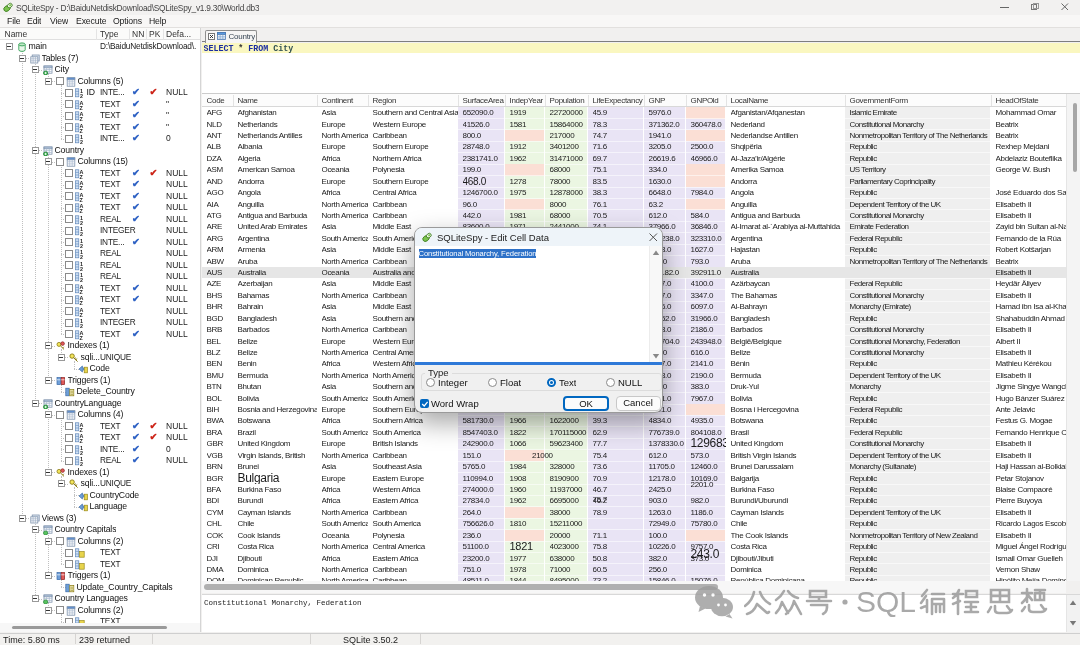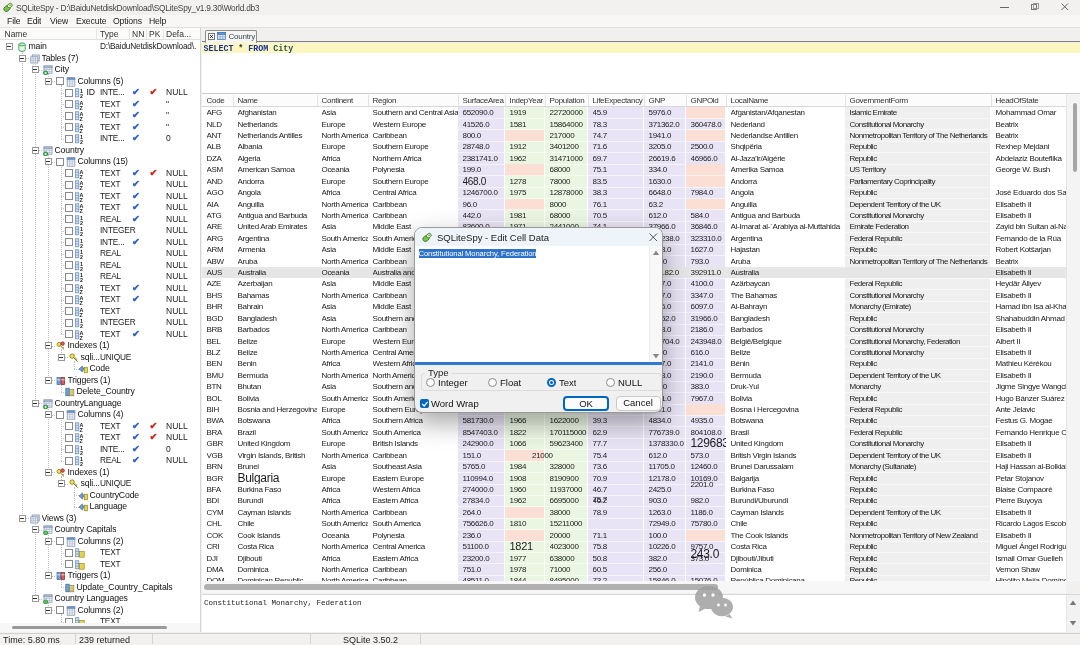--- a/index.html
+++ b/index.html
@@ -1343,20 +1343,49 @@
         <ellipse cx="15" cy="12.5" rx="14" ry="11.5" fill="#9b9b9b"></ellipse>
         <path d="M6 21 L4.5 27 L11.5 23.5 Z" fill="#9b9b9b"></path>
         <circle cx="10.5" cy="10" r="1.7" fill="#fff"></circle>
         <circle cx="19" cy="10" r="1.7" fill="#fff"></circle>
         <ellipse cx="28" cy="22" rx="11" ry="9.2" fill="#9b9b9b"></ellipse>
         <path d="M35.5 29 L38.5 33.5 L31.5 31.5 Z" fill="#9b9b9b"></path>
         <circle cx="24.5" cy="20" r="1.4" fill="#fff"></circle>
         <circle cx="31.5" cy="20" r="1.4" fill="#fff"></circle>
       </svg>
     </div>
+<div class="a" style="left:744px;top:584px;opacity:0.85">
+      <svg width="310" height="36" viewBox="0 0 310 36">
+        <g stroke="#9b9b9b" stroke-width="2.6" stroke-linecap="round" transform="translate(0,4)">
+          <g transform="translate(0,0)">
+            <path d="M10 4 C9 10 5 15 1 18 M16 4 C18 10 22 14 26 16 M13 16 C11 21 7 25 3 26 M13 16 L22 24 C23 25 24 25 25 24" fill="none"></path>
+          </g>
+          <g transform="translate(31,0)">
+            <path d="M9 3 C7 7 4 10 1 12 M13 3 C15 6 19 9 23 10 M7 14 C6 18 4 22 1 25 M7 14 L13 25 M19 13 C18 18 15 23 11 26 M19 13 L26 26" fill="none"></path>
+          </g>
+          <g transform="translate(62,0)">
+            <path d="M4 3 H20 V9 H4 Z M1 13 H25 M13 9 V13 M5 17 H21 C21 21 21 24 17 26 M21 17 V20" fill="none"></path>
+          </g>
+          <circle cx="101" cy="14" r="2.6" fill="#9b9b9b" stroke="none"></circle>
+          <text x="112" y="24" font-family="Liberation Sans" font-size="30" fill="#9b9b9b" stroke="none">SQL</text>
+          <g transform="translate(176,0)">
+            <path d="M7 2 L2 8 M6 8 L1 15 M1 20 C3 19 5 18 7 18 M7 12 V24 M12 6 H24 M12 11 H24 M12 11 V26 M12 16 H24 M24 11 V24 M16 16 V24 M20 16 V24" fill="none"></path>
+          </g>
+          <g transform="translate(208,0)">
+            <path d="M7 2 C6 5 4 8 1 10 M1 6 H11 M6 6 V26 M1 16 C3 15 6 14 8 13 M14 3 H25 V9 H14 Z M13 14 H26 M19 14 V24 M14 19 H24 M13 24 H26" fill="none"></path>
+          </g>
+          <g transform="translate(243,0)">
+            <path d="M4 2 H22 V14 H4 Z M4 8 H22 M13 2 V14 M4 19 C3 21 2 23 1 24 M8 18 V22 C8 24 9 25 12 25 H20 C23 25 24 24 25 22 M20 18 L23 22" fill="none"></path>
+          </g>
+          <g transform="translate(277,0)">
+            <path d="M6 1 V14 M1 5 H11 M6 5 C7 8 9 10 11 12 M6 9 C5 11 3 13 1 15 M14 2 H24 M19 2 V12 M14 5 H23 V12 H14 Z M4 19 C3 21 2 22 1 23 M8 17 V21 C8 23 9 24 12 24 H20 C23 24 24 23 25 21 M20 17 L23 21" fill="none"></path>
+          </g>
+        </g>
+      </svg>
+    </div>
 
 <div class="a" style="left:414px;top:227px;width:249px;height:186px;background:#f0f0f0;border:1px solid #9a9a9a;border-radius:8px;box-shadow:0 10px 26px rgba(0,0,0,0.35);overflow:hidden">
   <div class="a" style="left:0;top:0;width:100%;height:18px;background:#eef4f9"></div>
   <div class="a" style="left:7px;top:3.5px">
         <svg width="11" height="11" viewBox="0 0 11 11">
           <ellipse cx="4" cy="6.5" rx="3.4" ry="2.6" transform="rotate(-35 4 6.5)" fill="#7cc44e" stroke="#3c7a1e" stroke-width="0.8"></ellipse>
           <ellipse cx="6.8" cy="3.6" rx="2.6" ry="2" transform="rotate(-35 6.8 3.6)" fill="#e9f7e0" stroke="#3c7a1e" stroke-width="0.8"></ellipse>
           <ellipse cx="7.3" cy="3.2" rx="1.2" ry="0.9" transform="rotate(-35 7.3 3.2)" fill="#7cc44e"></ellipse>
         </svg>
       </div>

